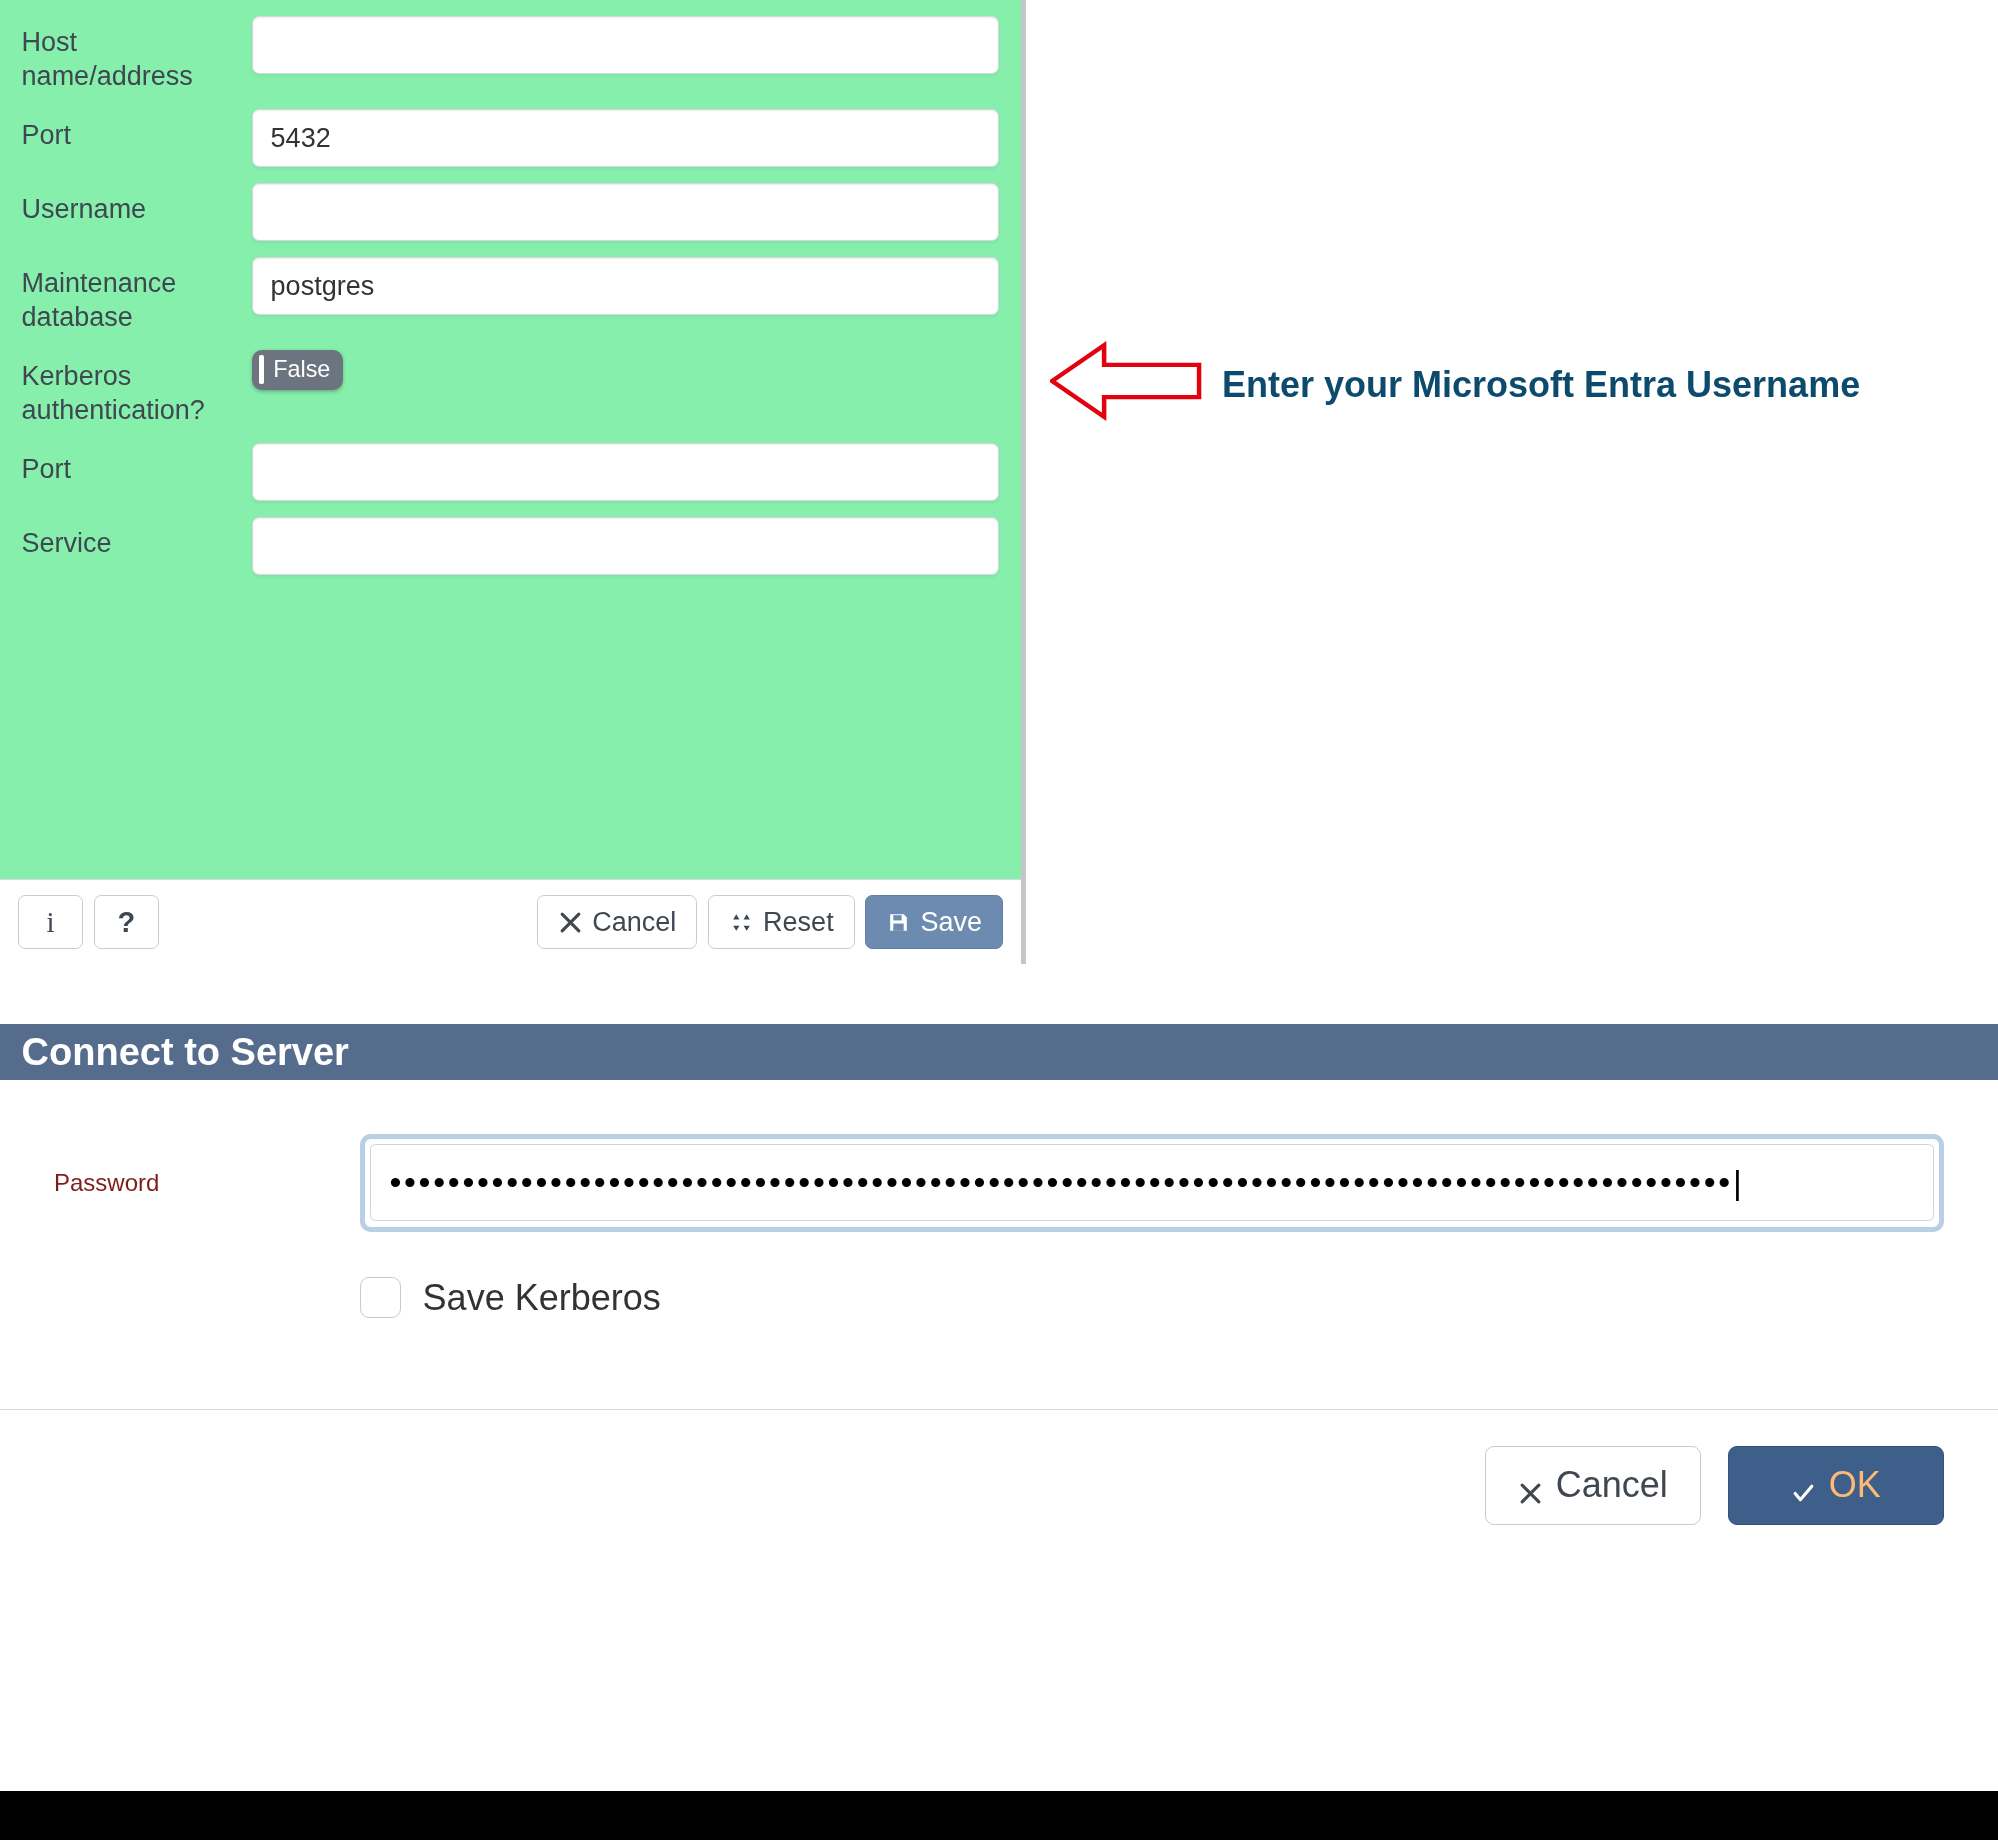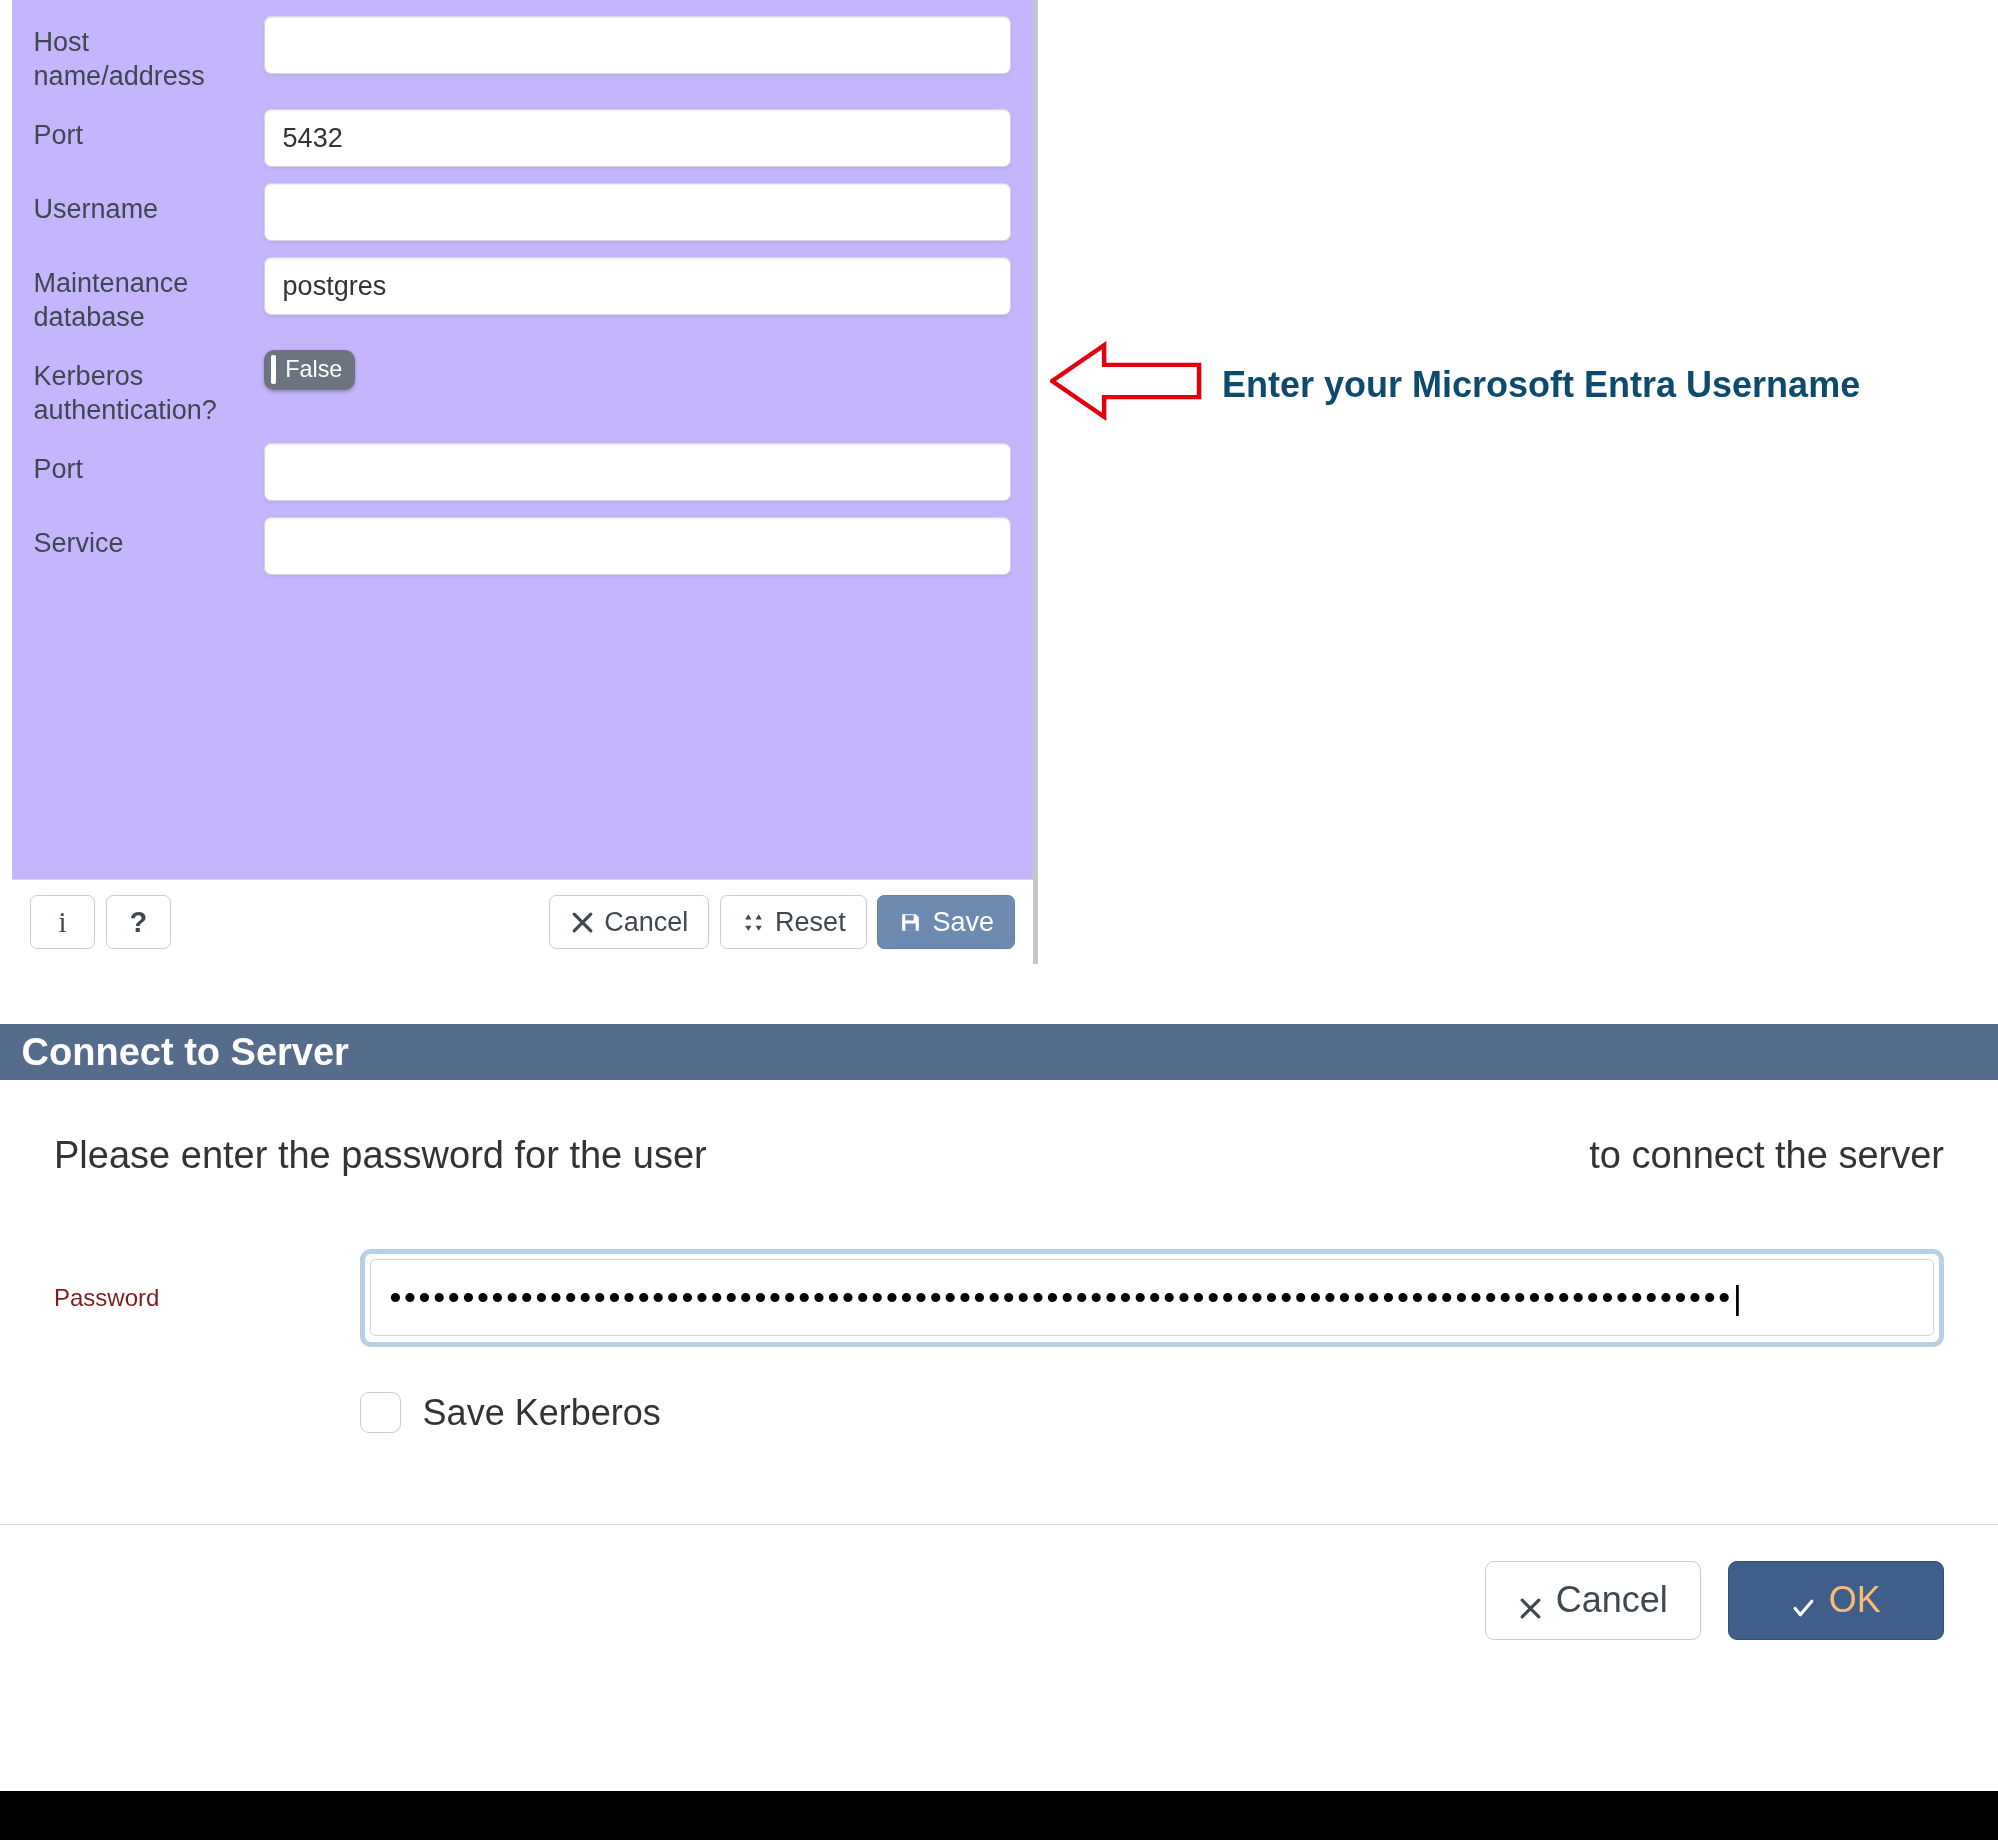--- a/index.html
+++ b/index.html
@@ -9,24 +9,24 @@
     height:1841px;
     background:#ffffff;
     font-family:"Segoe UI", "Helvetica Neue", Arial, sans-serif;
     color:#333;
     position:relative;
   }
 
   
   .server-panel {
     position:absolute;
-    top:0; left:12px;
+    top:0; left:0;
     width:1026px;
     height:964px;
-    background:#c4b5fd;
+    background:#86efac;
     border-right:5.4px solid #c3c7cc;
     display:flex;
     flex-direction:column;
   }
   .server-form {
     flex:1 1 auto;
     padding:16px 21.6px 0 21.6px;
   }
   .form-row {
     display:flex;
@@ -350,24 +350,20 @@
   <svg width="153" height="86" viewBox="0 0 170 96">
     <polygon points="2,48 60,8 60,30 166,30 166,66 60,66 60,88" fill="none" stroke="#e3000f" stroke-width="5" stroke-linejoin="miter"></polygon>
   </svg>
 </div>
 <div class="annotation-text">Enter your Microsoft Entra Username</div>
 
 <div class="connect-dialog">
   <div class="connect-header">Connect to Server</div>
 
   <div class="connect-body">
-    <div class="connect-msg">
-      <span>Please enter the password for the user</span>
-      <span>to connect the server</span>
-    </div>
 
     <div class="pw-row">
       <div class="pw-label">Password</div>
       <div class="pw-field-wrap">
         <input type="text" class="pw-input" value="••••••••••••••••••••••••••••••••••••••••••••••••••••••••••••••••••••••••••••••••••••••••••••|" style="">
       </div>
     </div>
 
     <div class="savepw-row">
       <div class="chk"></div>

